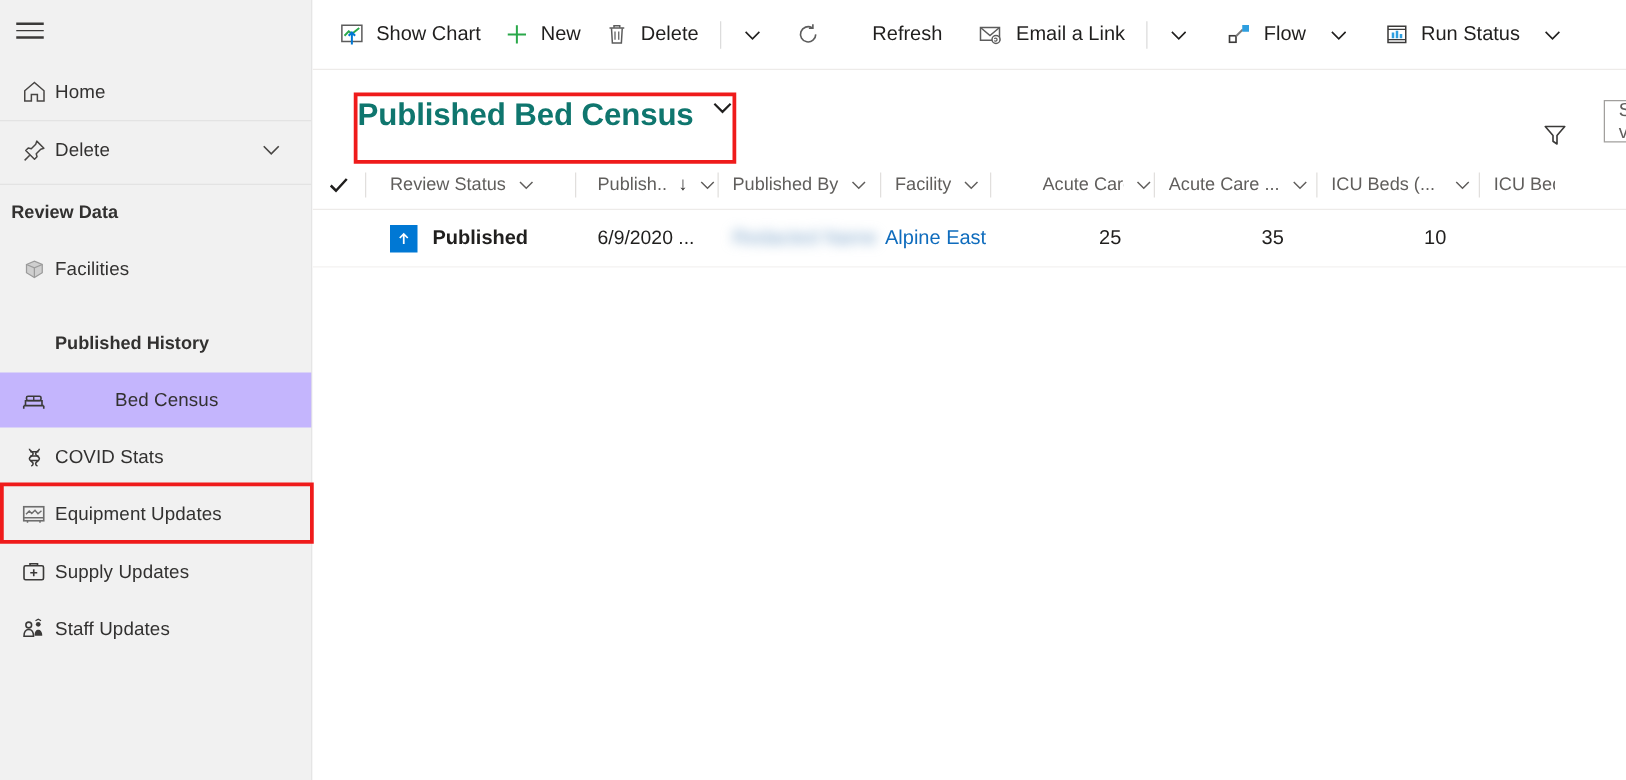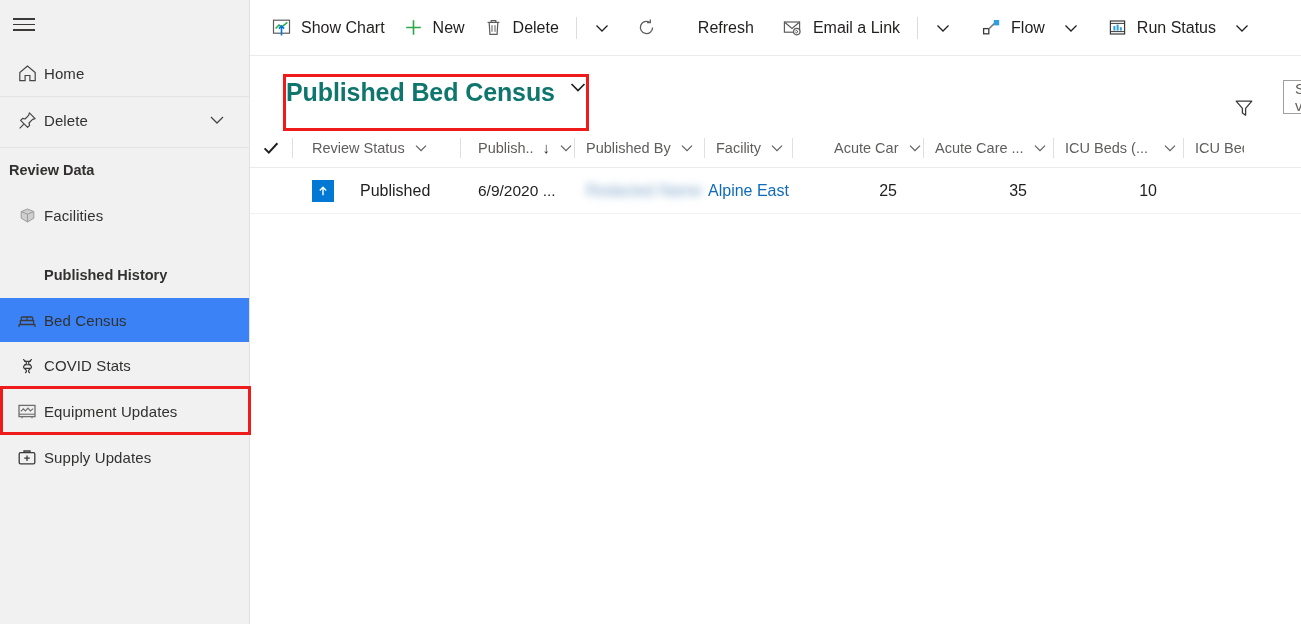--- a/index.html
+++ b/index.html
@@ -52,21 +52,21 @@
     display: flex; align-items: center; color: #484644;
   }
   .nav-divider { height: 1px; background: #e3e3e3; margin: 0; }
 
   .group-header {
     font-size: 14.5px; font-weight: bold; color: #323130;
     padding: 0 0 0 9px;
     display: flex; align-items: center;
   }
 
-  .nav-item.selected { background: #3b82f6; }
+  .nav-item.selected { background: #c4b5fd; gap: 48px; }
 
   
   .redbox {
     position: absolute;
     border: 3px solid #ef1b1b;
     pointer-events: none;
     z-index: 50;
   }
 
   
@@ -270,20 +270,32 @@
       <span class="ico">
         <svg width="22" height="22" viewBox="0 0 22 22">
           <rect x="3.2" y="6.6" width="15.6" height="11.2" rx="1.3" fill="none" stroke="#3b3a39" stroke-width="1.3"></rect>
           <path d="M8.0 6.5 V5.0 H14.0 V6.5" fill="none" stroke="#3b3a39" stroke-width="1.3"></path>
           <path d="M11 9.4 V15.0 M8.2 12.2 H13.8" stroke="#3b3a39" stroke-width="1.3"></path>
         </svg>
       </span>
       <span class="lbl">Supply Updates</span>
     </div>
 
+    <div class="nav-item">
+      <span class="ico">
+        <svg width="22" height="22" viewBox="0 0 22 22">
+          <circle cx="7.0" cy="8.0" r="2.3" fill="none" stroke="#3b3a39" stroke-width="1.25"></circle>
+          <path d="M3.2 17.0 C3.2 13.4, 5.0 11.6, 7.0 11.6 C9.0 11.6, 10.8 13.4, 10.8 17.0 Z" fill="none" stroke="#3b3a39" stroke-width="1.25"></path>
+          <circle cx="14.6" cy="7.4" r="1.9" fill="#3b3a39"></circle>
+          <path d="M11.6 16.6 C11.6 13.2, 13.0 11.8, 14.6 11.8 C16.2 11.8, 17.8 13.2, 17.8 16.6 Z" fill="#3b3a39"></path>
+          <path d="M12.4 4.6 L14.6 3.4 L16.8 4.6" fill="none" stroke="#3b3a39" stroke-width="1.1"></path>
+        </svg>
+      </span>
+      <span class="lbl">Staff Updates</span>
+    </div>
 
     <div class="redbox" style="left:0px; top:386px; width:251px; height:49px;"></div>
   </div>
 
   <div id="main">
 
     <div id="cmdbar">
 
       <div class="cmd">
         <span class="cico">
@@ -503,21 +515,21 @@
       <div class="grow">
         <div class="gcell" style="width:42px;"></div>
         <div class="gcell" style="width:1px;"></div>
 
         <div class="gcell" style="width:167px; padding-left:19px;">
           <span class="pubicon">
             <svg width="14" height="14" viewBox="0 0 14 14">
                 <path d="M7 11.2 V3.4 M3.8 6.4 L7 3.2 L10.2 6.4" fill="none" stroke="#ffffff" stroke-width="1.4"></path>
               </svg>
           </span>
-          <span style="margin-left:26px;">Published</span>
+          <span style="margin-left:12px;font-weight:bold;">Published</span>
         </div>
         <div class="gcell" style="width:1px;"></div>
 
         <div class="gcell" style="width:113px; padding-left:17px; font-size:15.5px;">6/9/2020 ...</div>
         <div class="gcell" style="width:1px;"></div>
 
         <div class="gcell" style="width:129px; padding-left:11px;">
           <span class="blurname">Redacted Name</span>
         </div>
         <div class="gcell" style="width:1px;"></div>

